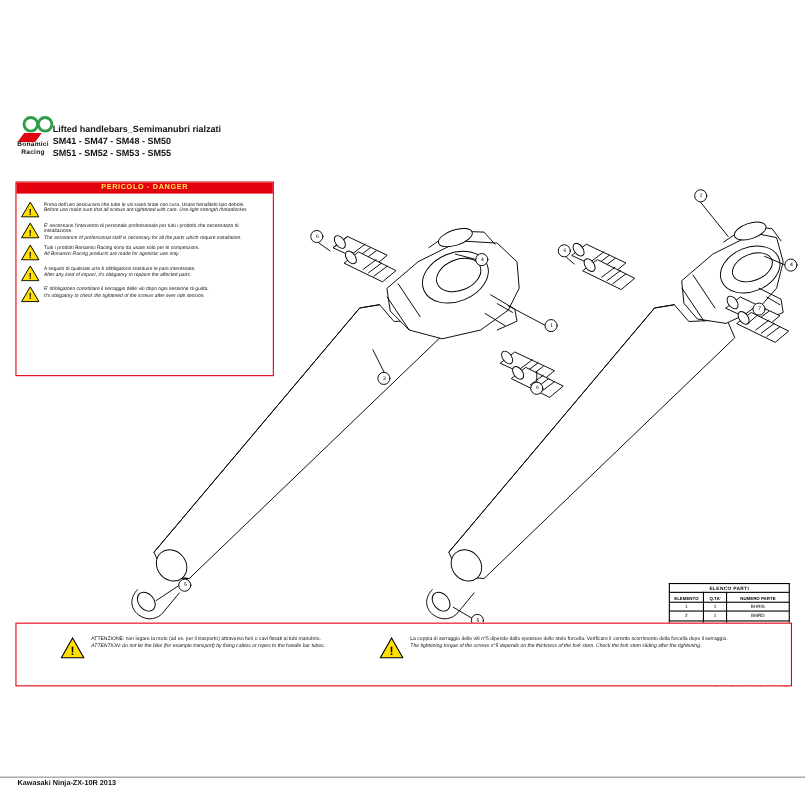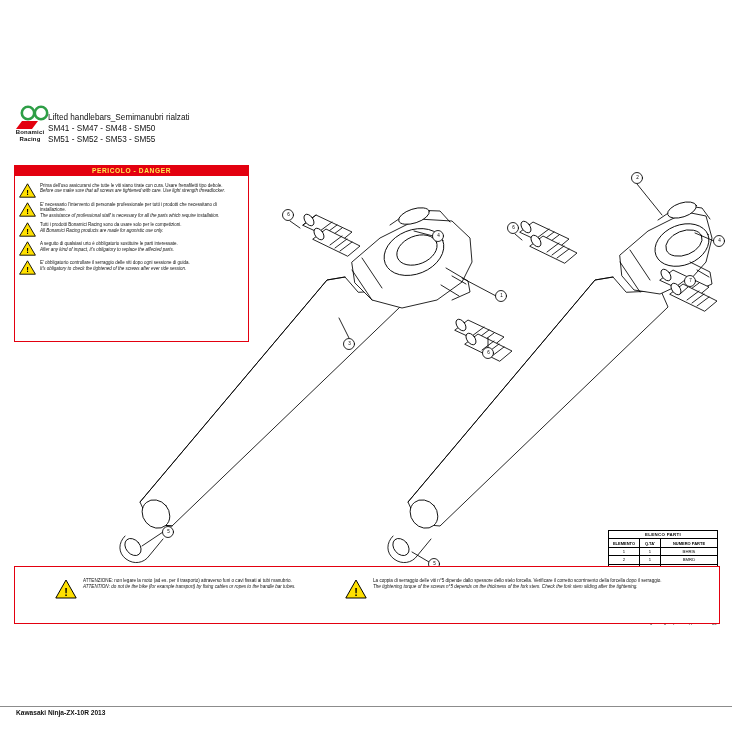--- a/index.html
+++ b/index.html
@@ -10,22 +10,22 @@
     color:#000;
     position:relative;
     overflow:hidden;
   }
   .abs{position:absolute;}
 
   
   #logo-block{left:14px;top:104px;width:44px;height:36px;}
   #brand-name{left:6px;top:129px;font-size:6px;font-weight:bold;color:#111;letter-spacing:.2px;text-align:center;width:48px;line-height:7px;}
   #title-block{left:48px;top:112px;font-size:8.2px;line-height:11px;color:#111;}
-  #title-block .t1{font-weight:normal;}
-  #title-block .t2,#title-block .t3{font-weight:normal;}
+  #title-block .t1{font-weight:bold;}
+  #title-block .t2,#title-block .t3{font-weight:bold;}
 
   
   #danger-box{left:14px;top:165px;width:233px;height:175px;border:1.6px solid #e3000f;background:#fff;}
   #danger-head{position:absolute;left:0;top:0;width:100%;height:10px;background:#e3000f;}
   #danger-head span{display:block;text-align:center;color:#ffe94d;font-size:6.6px;font-weight:bold;line-height:10px;letter-spacing:.6px;}
   .warn-row{position:relative;display:flex;align-items:flex-start;padding:0 4px;margin-top:3px;}
   .warn-tri{flex:0 0 17px;height:15px;position:relative;margin-right:4px;margin-top:1px;}
   .warn-tri svg{display:block;}
   .warn-txt{font-size:4.5px;line-height:5.4px;color:#111;padding-top:1px;}
   .warn-txt .it{font-style:italic;}

